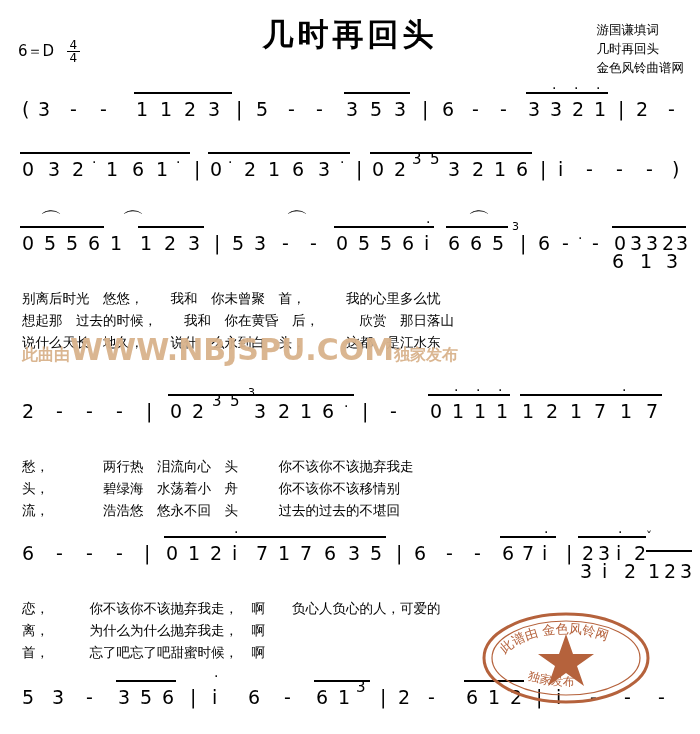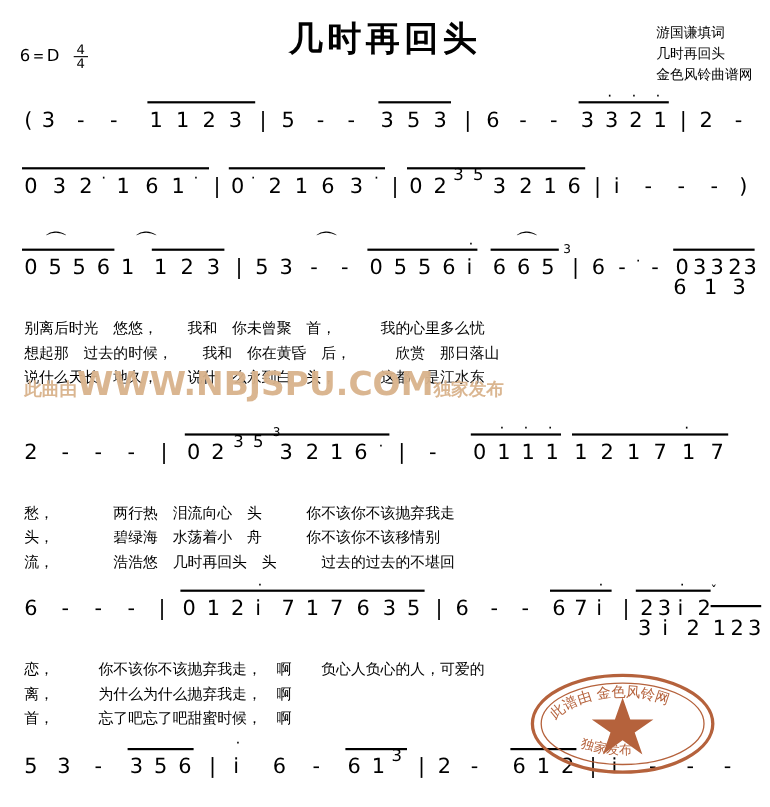--- a/index.html
+++ b/index.html
@@ -284,21 +284,21 @@
       <span style="left:498px;top:-18px;font-size:14px;">·</span>
       <span style="left:622px;top:-18px;font-size:14px;">·</span>
     </div>
     <div class="lyr" style="top:42px;">
       <span style="left:22px;">愁，　　　　两行热　泪流向心　头　　　你不该你不该抛弃我走</span>
     </div>
     <div class="lyr" style="top:64px;">
       <span style="left:22px;">头，　　　　碧绿海　水荡着小　舟　　　你不该你不该移情别</span>
     </div>
     <div class="lyr" style="top:86px;">
-      <span style="left:22px;">流，　　　　浩浩悠　几时再回头　头　　　过去的过去的不堪回</span>
+      <span style="left:22px;">流，　　　　浩浩悠　悠永不回　头　　　过去的过去的不堪回</span>
     </div>
   </div>
 
   <div class="row" style="top:542px;">
     <div class="notes">
       <span style="left:22px;top:0;">6</span>
       <span style="left:56px;top:0;">-</span>
       <span style="left:86px;top:0;">-</span>
       <span style="left:116px;top:0;">-</span>
       <span style="left:144px;top:0;">|</span>

